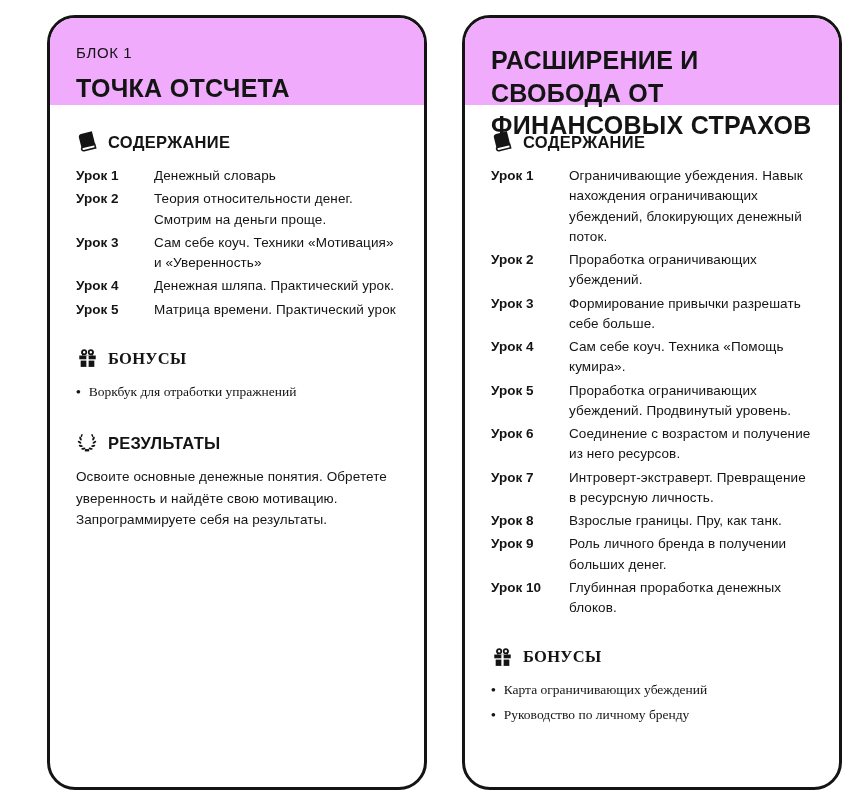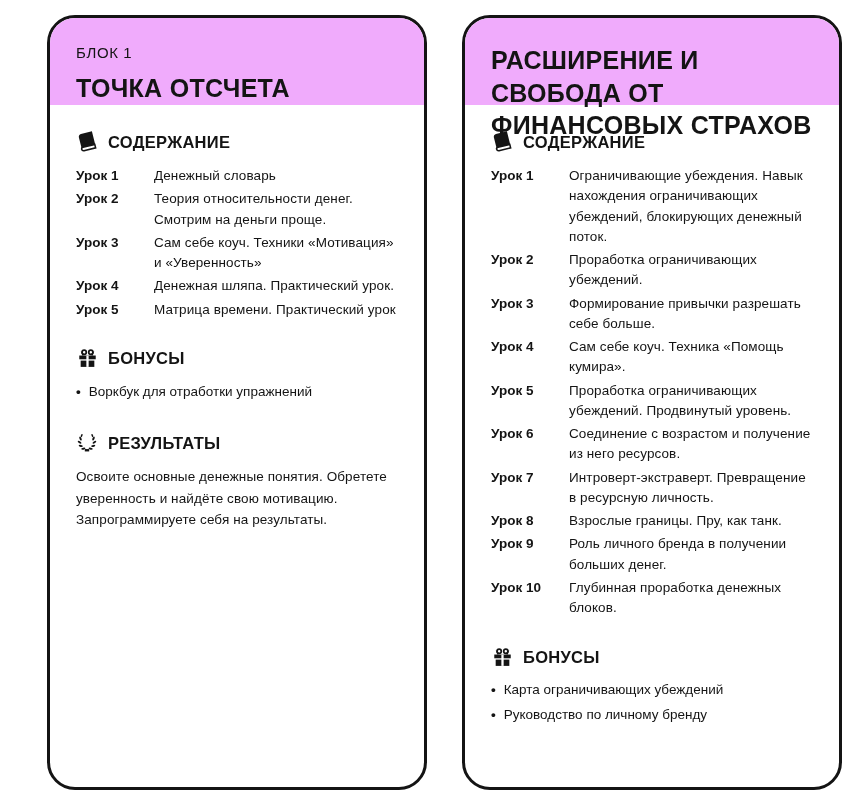--- a/index.html
+++ b/index.html
@@ -82,21 +82,21 @@
     font-size: 13.5px;
     line-height: 1.5;
   }
   .lesson-label {
     font-weight: 700;
     white-space: nowrap;
   }
   .lesson-text {
     letter-spacing: 0.1px;
   }
-  .section-bonuses { margin-top: 28px; }
+  .section-bonuses { margin-top: 28px; font-family: Liberation Serif, serif; }
   .bonus-list {
     margin-top: 12px;
     display: flex;
     flex-direction: column;
     gap: 4px;
     font-size: 13.5px;
     line-height: 1.5;
   }
   .bonus-item {
     display: flex;

